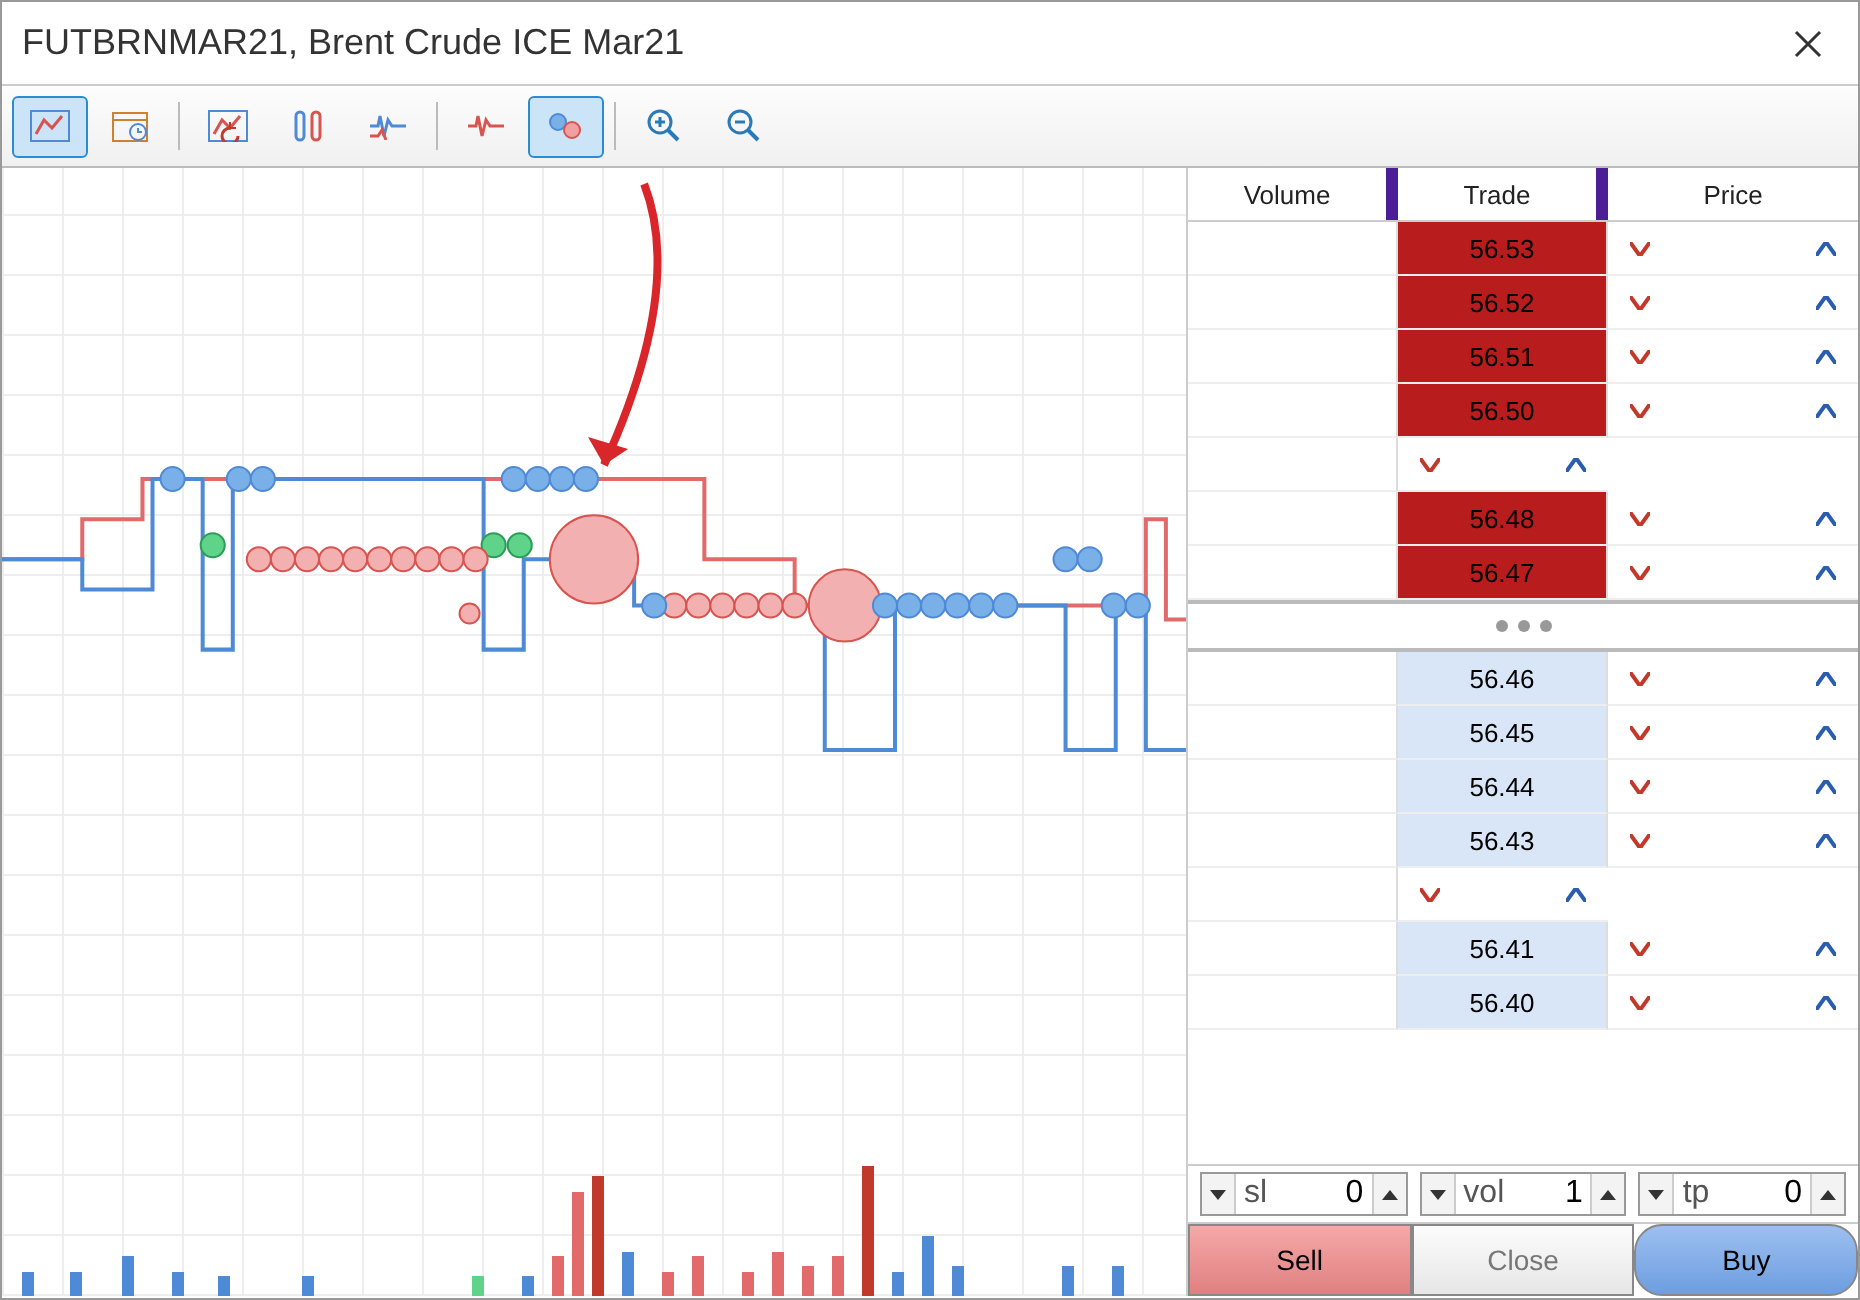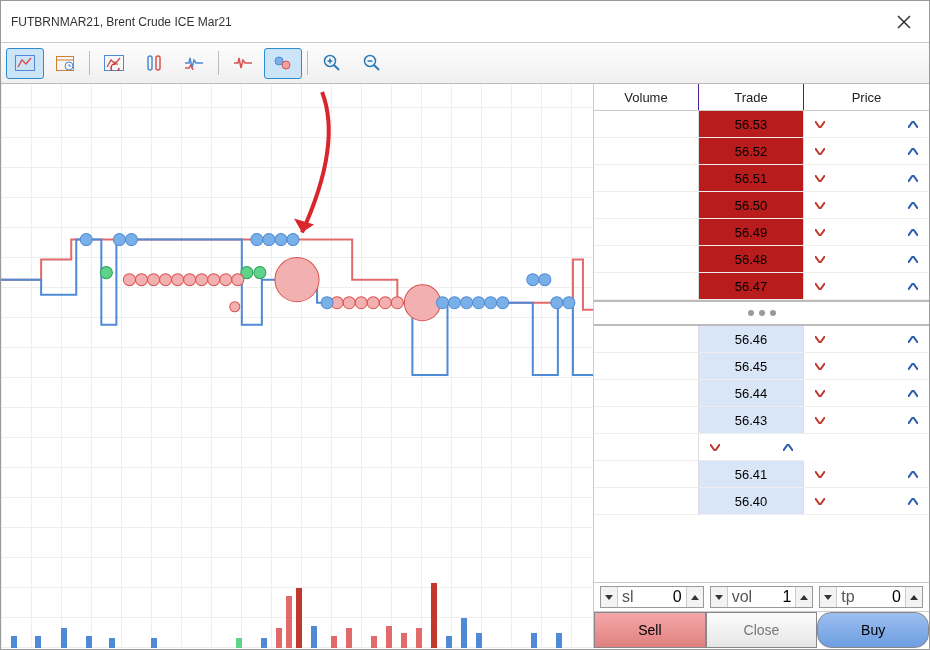--- a/index.html
+++ b/index.html
@@ -11,21 +11,21 @@
   height: 650px;
   overflow: hidden;
   border: 1px solid #999;
 }
 .titlebar {
   height: 42px;
   display: flex;
   align-items: center;
   padding: 0 10px;
   border-bottom: 1px solid #ccc;
-  font-size: 12px;
+  font-size: 18px;
   color: #333;
 }
 .titlebar .close {
   margin-left: auto;
   width: 30px;
   height: 30px;
   display: flex;
   align-items: center;
   justify-content: center;
   cursor: pointer;
@@ -82,21 +82,21 @@
 }
 .dom-head, .dom-row {
   display: grid;
   grid-template-columns: 105px 105px 1fr;
   height: 27px;
   font-size: 13px;
 }
 .dom-head { border-bottom: 1px solid #ccc; }
 .dom-head > div {
   display: flex; align-items: center; justify-content: center;
-  border-right: 1px solid #4c1d95;
+  border-right: 6px solid #4c1d95;
   color: #222;
 }
 .dom-head > div:last-child { border-right: none; }
 .dom-row > div {
   border-right: 1px solid #ddd;
   border-bottom: 1px solid #eee;
   display: flex; align-items: center; justify-content: center;
 }
 .dom-row > div:last-child { border-right: none; }
 .dom-row .vol { }
@@ -387,21 +387,20 @@
               </span>
               <span class="tbtn-up">
                 <svg viewBox="0 0 10 7">
                   <path d="M0 7 L5 0 L10 7" fill="none" stroke="#2a5db0" stroke-width="2"></path>
                 </svg>
               </span>
             </div>
           </div>
           <div class="dom-row ask">
             <div class="vol"></div>
-            <div class="price">56.49</div>
             <div class="trade">
               <span class="tbtn-dn">
                 <svg viewBox="0 0 10 7">
                   <path d="M0 0 L5 7 L10 0" fill="none" stroke="#c0392b" stroke-width="2"></path>
                 </svg>
               </span>
               <span class="tbtn-up">
                 <svg viewBox="0 0 10 7">
                   <path d="M0 7 L5 0 L10 7" fill="none" stroke="#2a5db0" stroke-width="2"></path>
                 </svg>

